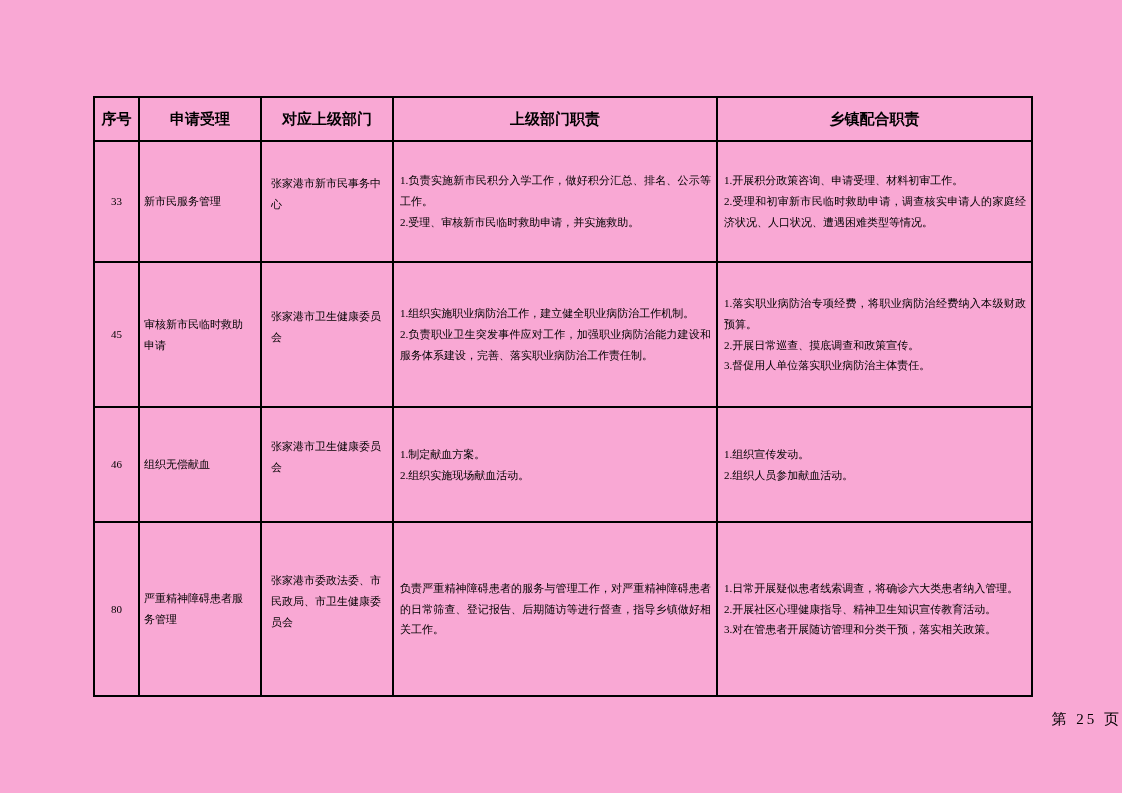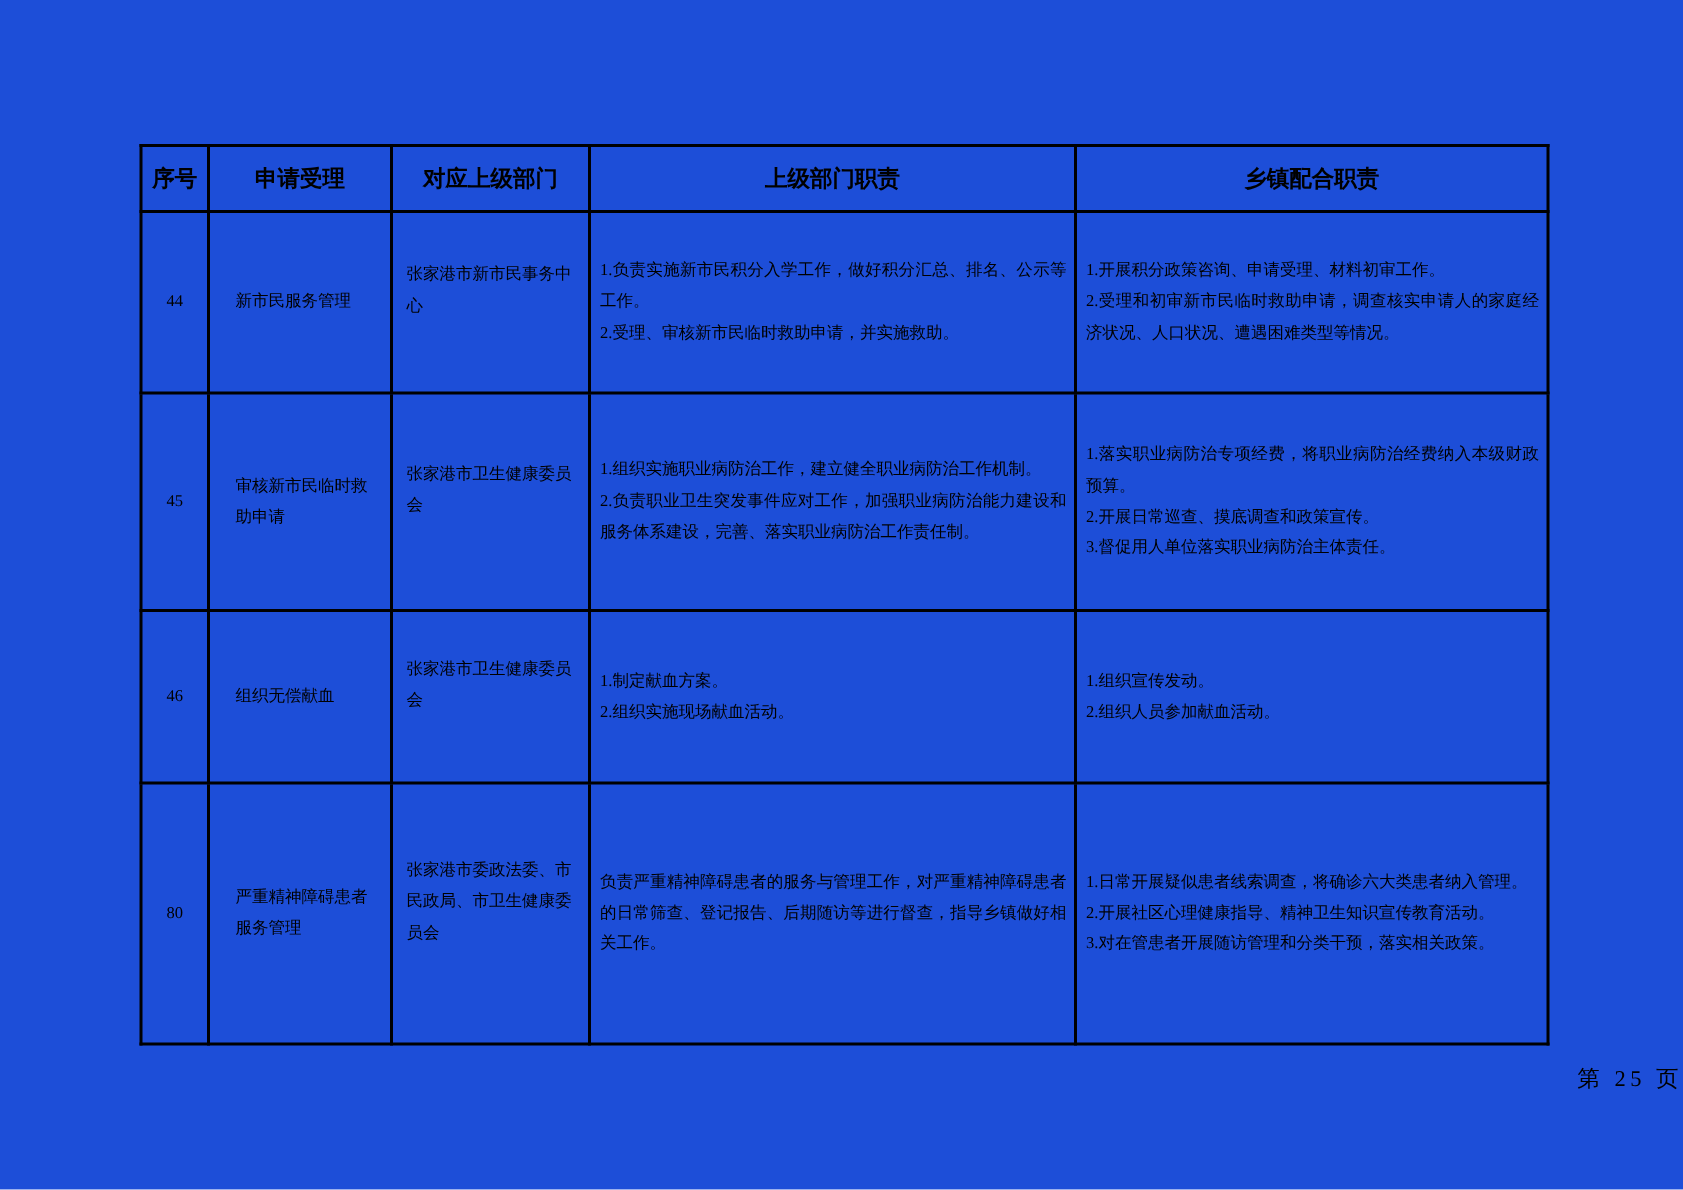--- a/index.html
+++ b/index.html
@@ -4,21 +4,21 @@
 <style>
   html, body {
     margin: 0;
     padding: 0;
     background: #ffffff;
   }
   .sheet {
     position: relative;
     width: 1122px;
     height: 793px;
-    background: #1d4ed8;
+    background: #f9a8d4;
     overflow: hidden;
     color: #000000;
   }
   table.duty-table {
     position: absolute;
     left: 93px;
     top: 96px;
     width: 938px;
     border-collapse: collapse;
     table-layout: fixed;
@@ -38,21 +38,21 @@
   }
   table.duty-table td {
     font-family: "Liberation Serif", "DejaVu Serif", serif;
     font-size: 11px;
     line-height: 1.9;
   }
   td.cell-no {
     text-align: center;
   }
   td.cell-name {
-    padding: 2px 7px 2px 17px;
+    padding: 2px 7px 2px 4px;
     line-break: anywhere;
   }
   td.cell-dept {
     padding: 2px 7px 17px 9px;
     line-break: anywhere;
   }
   td.cell-duty {
     padding: 3px 5px 3px 6px;
     white-space: pre-line;
     text-align: justify;
@@ -84,21 +84,21 @@
     </colgroup>
     <tbody>
         <tr style="height:44px">
       <th>序号</th>
       <th>申请受理</th>
       <th>对应上级部门</th>
       <th>上级部门职责</th>
       <th>乡镇配合职责</th>
     </tr>
     <tr style="height:121px">
-      <td class="cell-no">44</td>
+      <td class="cell-no">33</td>
       <td class="cell-name">新市民服务管理</td>
       <td class="cell-dept">张家港市新市民事务中心</td>
       <td class="cell-duty">1.负责实施新市民积分入学工作，做好积分汇总、排名、公示等工作。
 2.受理、审核新市民临时救助申请，并实施救助。</td>
       <td class="cell-duty">1.开展积分政策咨询、申请受理、材料初审工作。
 2.受理和初审新市民临时救助申请，调查核实申请人的家庭经济状况、人口状况、遭遇困难类型等情况。</td>
     </tr>
     <tr style="height:145px">
       <td class="cell-no">45</td>
       <td class="cell-name">审核新市民临时救助申请</td>

